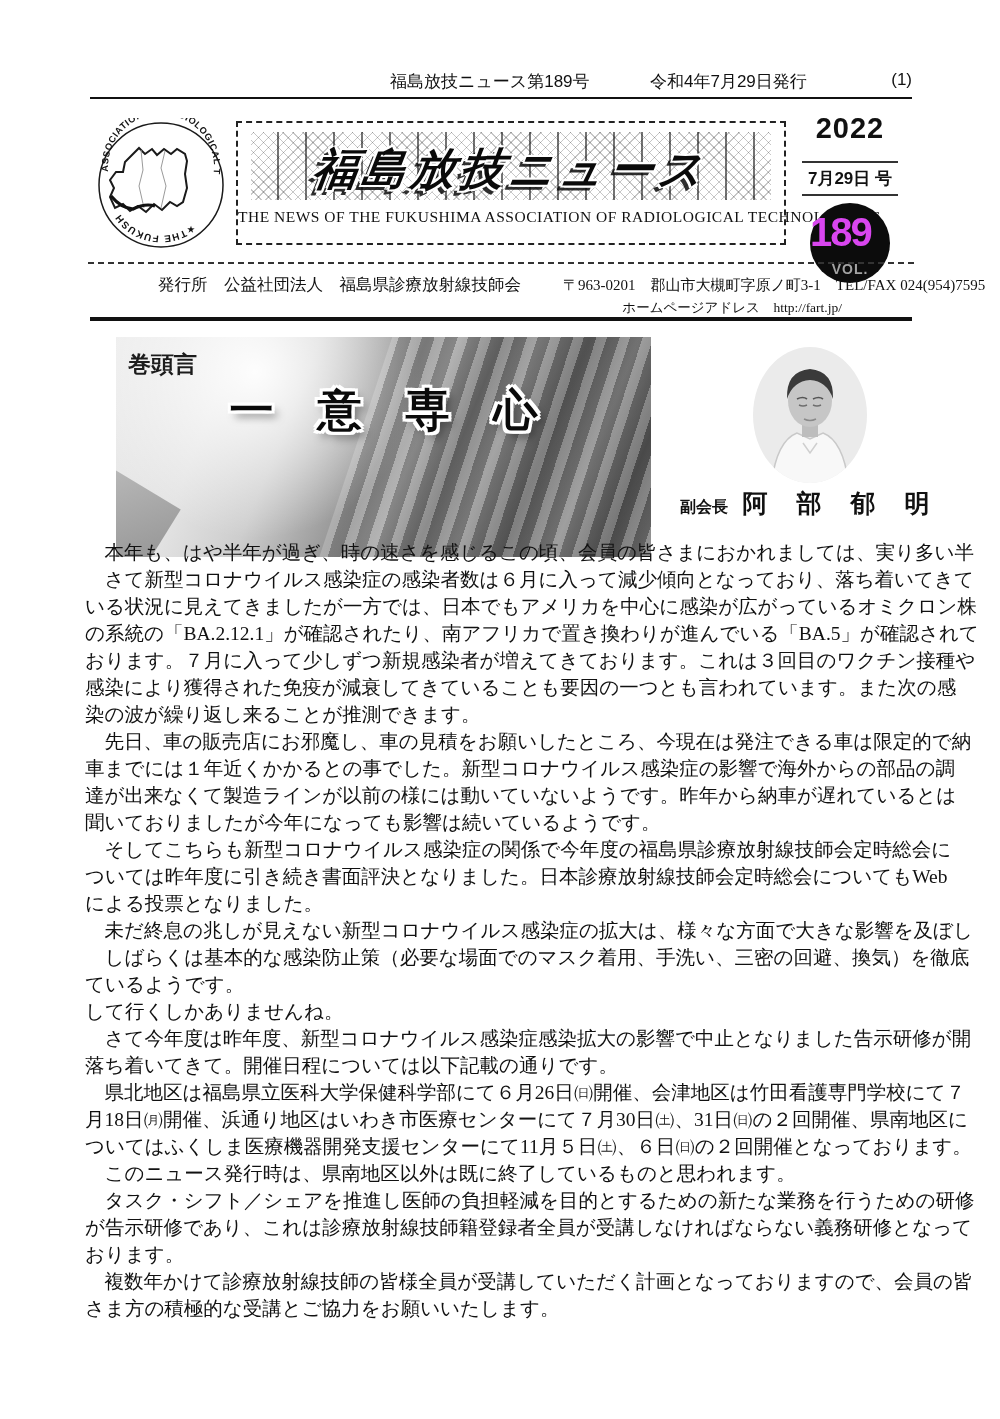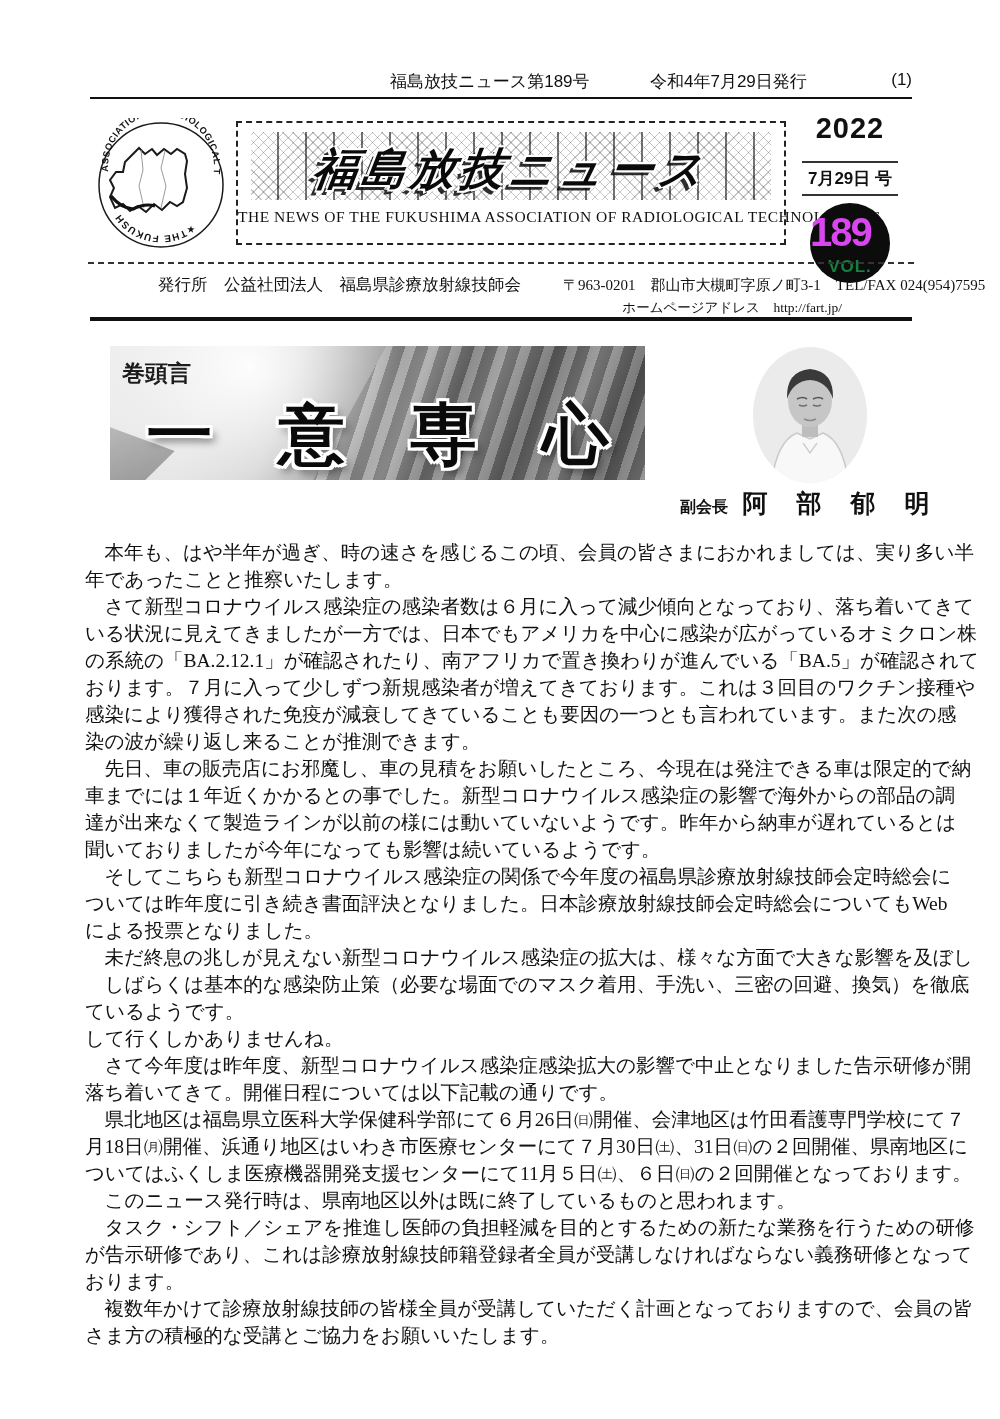--- a/index.html
+++ b/index.html
@@ -31,47 +31,47 @@
              transform:skewX(-8deg);color:#0a0a0a;white-space:nowrap;
              text-shadow:-2px -2px 0 #fff,2px -2px 0 #fff,-2px 2px 0 #fff,2px 2px 0 #fff,-5px 5px 0 rgba(10,10,10,.85);}
   .mastsub{margin-top:8px;text-align:center;font-size:15.5px;letter-spacing:.5px;white-space:nowrap;}
 
   .mast-right{position:absolute;right:12px;top:0;width:96px;text-align:center;
               font-family:"Liberation Sans","DejaVu Sans",sans-serif;}
   .m-year{font-size:29px;font-weight:bold;letter-spacing:1px;border-bottom:2px solid #333;padding-bottom:16px;}
   .m-date{font-size:17px;font-weight:bold;padding:4px 0 4px 0;border-bottom:2px solid #333;white-space:nowrap;}
   .volcircle{position:relative;width:80px;height:80px;margin:7px auto 0;border-radius:50%;background:#0c0c0c;}
   .volnum{position:absolute;top:7px;left:0;right:0;text-align:left;color:#d946ef;font-size:40px;font-weight:700;letter-spacing:-2px;}
-  .vollbl{position:absolute;bottom:6px;left:0;right:0;text-align:center;color:#15803d;font-size:17px;font-weight:bold;letter-spacing:1px;}
+  .vollbl{position:absolute;bottom:6px;left:0;right:0;text-align:center;color:#a3a3a3;font-size:14px;font-weight:bold;letter-spacing:1px;}
 
   .dashline{position:absolute;top:262px;left:88px;right:86px;border-top:2px dashed #333;}
 
   
   .pub{position:absolute;top:274px;left:90px;right:90px;font-size:16.5px;}
   .pub-row1{display:flex;white-space:nowrap;}
   .pub-issuer{margin-left:68px;}
   .pub-addr{margin-left:42px;font-size:15px;padding-top:2px;}
   .pub-row2{text-align:right;padding-right:68px;font-size:13.5px;margin-top:3px;}
   .thickrule{position:absolute;top:317px;left:90px;right:88px;height:4px;background:#111;}
 
   
   .arthead{position:absolute;top:337px;left:85px;right:85px;height:180px;}
-  .banner{position:absolute;left:25px;top:0;width:535px;height:134px;overflow:hidden;
+  .banner{position:absolute;left:31px;top:0;width:535px;height:220px;overflow:hidden;
           background:
             radial-gradient(circle at 26% 16%, rgba(255,255,255,.95), rgba(255,255,255,0) 38%),
-            linear-gradient(112deg,#ededed 0%,#e3e3e3 20%,#cdcdcd 33%,#ababab 42%,#8f8f8f 50%,#a0a0a0 55%,#707070 62%,#8d8d8d 68%,#606060 76%,#878787 84%,#575757 92%,#7d7d7d 100%); margin-top: 9px;}
+            linear-gradient(112deg,#ededed 0%,#e3e3e3 20%,#cdcdcd 33%,#ababab 42%,#8f8f8f 50%,#a0a0a0 55%,#707070 62%,#8d8d8d 68%,#606060 76%,#878787 84%,#575757 92%,#7d7d7d 100%);}
   .banner::after{content:"";position:absolute;top:0;bottom:0;left:38%;right:0;
           background:repeating-linear-gradient(108deg, rgba(255,255,255,.20) 0 10px, rgba(0,0,0,.16) 10px 22px);
           clip-path:polygon(22% 0,100% 0,100% 100%,0 100%);}
   .banner::before{content:"";position:absolute;left:0;bottom:0;width:22%;height:48%;
           background:linear-gradient(160deg,#bdbdbd,#8f8f8f);clip-path:polygon(0 18%,55% 55%,30% 100%,0 100%);}
   .kantou{position:absolute;left:12px;top:12px;z-index:2;
           font-family:"Liberation Sans","DejaVu Sans",sans-serif;font-size:23px;font-weight:bold;color:#1c1c1c;}
   .bannertitle{position:absolute;left:0;right:0;top:44px;z-index:2;text-align:center;white-space:nowrap;
-          font-family:"Liberation Sans","DejaVu Sans",sans-serif;font-size:66px;font-weight:900;color:#0a0a0a;
+          font-family:"Liberation Sans","DejaVu Sans",sans-serif;font-size:44px;font-weight:900;color:#0a0a0a;
           text-shadow:-3px -3px 0 #fff,3px -3px 0 #fff,-3px 3px 0 #fff,3px 3px 0 #fff,0 -3px 0 #fff,0 3px 0 #fff,-3px 0 0 #fff,3px 0 0 #fff,5px 6px 8px rgba(0,0,0,.55);}
   .portrait{position:absolute;left:668px;top:10px;width:114px;height:136px;}
   .authorline{position:absolute;left:595px;right:0;top:150px;text-align:center;white-space:nowrap;
           font-family:"Liberation Sans","DejaVu Sans",sans-serif;}
   .role{font-size:16px;font-weight:bold;margin-right:10px;}
   .aname{font-size:25px;font-weight:600;letter-spacing:2px;}
 
   
   .bodytext{position:absolute;top:539px;left:85px;right:85px;}
   .line{font-size:19.5px;line-height:27px;height:27px;white-space:nowrap;
@@ -167,21 +167,20 @@
     </svg>
 
     <div class="authorline">
       <span class="role">副会長</span>
       <span class="aname">阿　部　郁　明</span>
     </div>
   </div>
 
   <div class="bodytext">
     <div class="line">　本年も、はや半年が過ぎ、時の速さを感じるこの頃、会員の皆さまにおかれましては、実り多い半</div>
-    <div class="line end">年であったことと推察いたします。</div>
     <div class="line">　さて新型コロナウイルス感染症の感染者数は６月に入って減少傾向となっており、落ち着いてきて</div>
     <div class="line">いる状況に見えてきましたが一方では、日本でもアメリカを中心に感染が広がっているオミクロン株</div>
     <div class="line">の系統の「BA.2.12.1」が確認されたり、南アフリカで置き換わりが進んでいる「BA.5」が確認されて</div>
     <div class="line">おります。７月に入って少しずつ新規感染者が増えてきております。これは３回目のワクチン接種や</div>
     <div class="line">感染により獲得された免疫が減衰してきていることも要因の一つとも言われています。また次の感</div>
     <div class="line end">染の波が繰り返し来ることが推測できます。</div>
     <div class="line">　先日、車の販売店にお邪魔し、車の見積をお願いしたところ、今現在は発注できる車は限定的で納</div>
     <div class="line">車までには１年近くかかるとの事でした。新型コロナウイルス感染症の影響で海外からの部品の調</div>
     <div class="line">達が出来なくて製造ラインが以前の様には動いていないようです。昨年から納車が遅れているとは</div>
     <div class="line end">聞いておりましたが今年になっても影響は続いているようです。</div>

